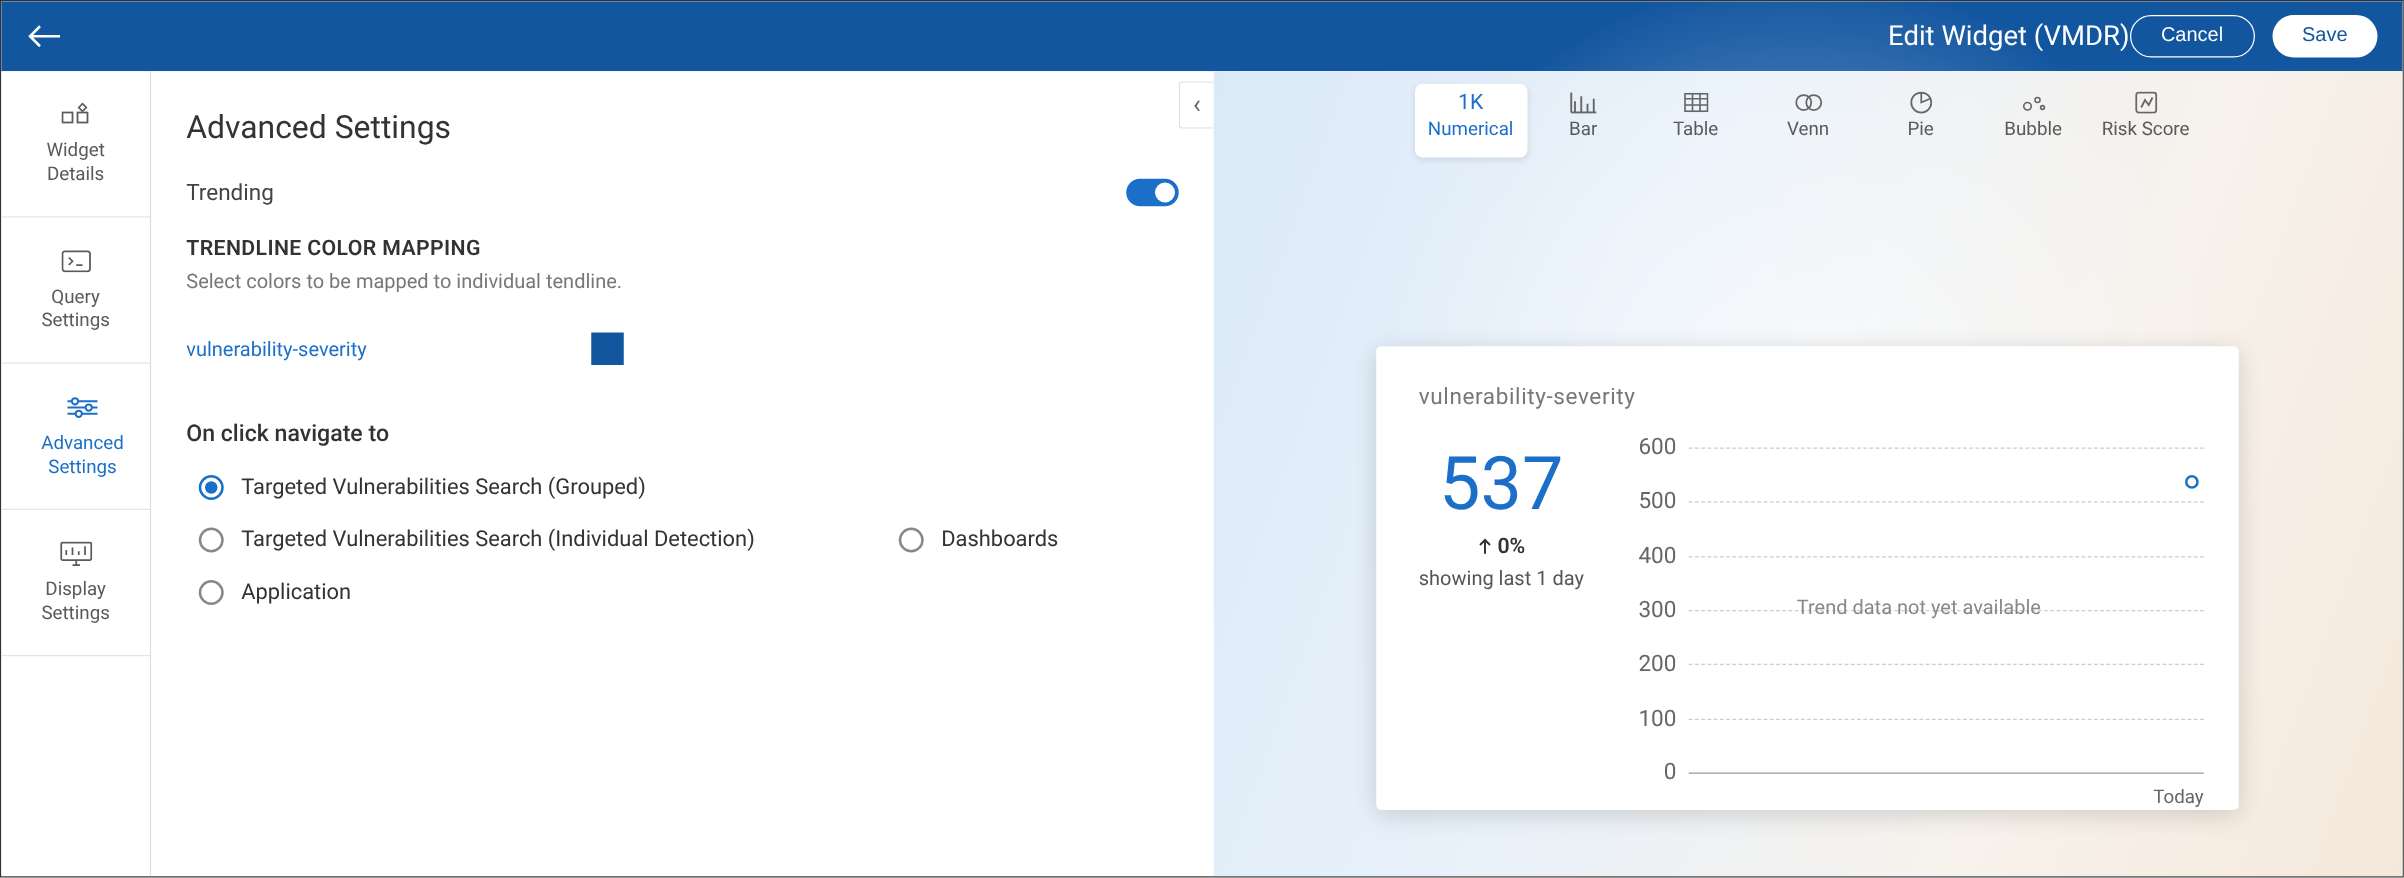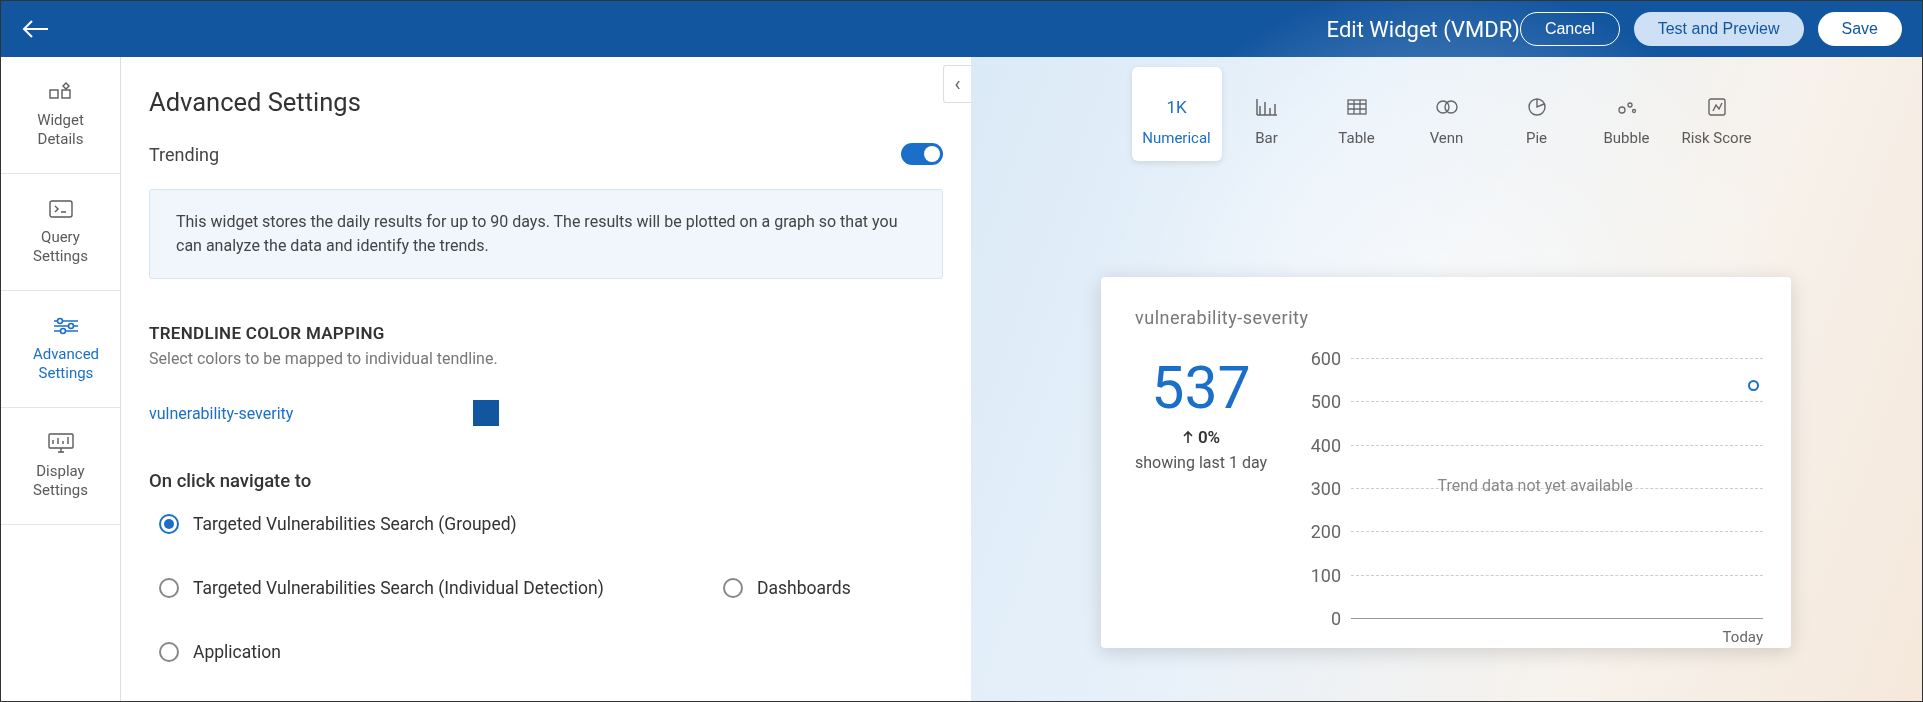--- a/index.html
+++ b/index.html
@@ -188,21 +188,20 @@
       color: #333;
       font-weight: 500;
       margin-bottom: 22px;
     }
     .radio-group {
       display: grid;
       grid-template-columns: 520px auto;
       column-gap: 40px;
       row-gap: 22px;
       padding-left: 10px;
-      gap: 44px;
     }
     .radio-option {
       display: flex;
       align-items: center;
       gap: 14px;
       font-size: 17.5px;
       color: #333;
       cursor: pointer;
     }
     .radio-circle {
@@ -244,22 +243,21 @@
       justify-content: center;
       gap: 0;
       position: relative;
       z-index: 2;
     }
     .chart-type {
       width: 90px;
       display: flex;
       flex-direction: column;
       align-items: center;
-      gap: 10px;
-      padding: 28px 0 14px;
+      padding: 3px 0 14px;
       color: #5a5a5a;
       font-size: 15px;
       cursor: pointer;
       border-radius: 6px;
     }
     .chart-type.active {
       background: #fff;
       color: #1c6fc9;
       box-shadow: 0 2px 6px rgba(0,0,0,0.1);
     }
@@ -366,21 +364,20 @@
 
 <div class="header">
   <div class="back-arrow">
     <svg width="26" height="20" viewBox="0 0 26 20" fill="none" stroke="#fff" stroke-width="2">
       <path d="M10 2 L2 10 L10 18 M2 10 L26 10"></path>
     </svg>
   </div>
   <div class="header-title">Edit Widget (VMDR)</div>
   <div class="header-buttons">
     <button class="btn btn-cancel">Cancel</button>
-    <button class="btn btn-test">Test and Preview</button>
     <button class="btn btn-save">Save</button>
   </div>
 </div>
 
 <div class="content">
 
   <div class="sidebar">
     <div class="sidebar-item">
       <div class="sidebar-icon">
         <svg width="24" height="20" viewBox="0 0 24 20" fill="none" stroke="#5a5a5a" stroke-width="1.4">
@@ -428,21 +425,20 @@
   </div>
 
   <div class="main-panel">
     <div class="settings-panel">
       <div class="collapse-tab">‹</div>
       <h1 class="section-title">Advanced Settings</h1>
       <div class="trending-row">
         <div class="trending-label">Trending</div>
         <div class="toggle"></div>
       </div>
-      <div class="info-box">This widget stores the daily results for up to 90 days. The results will be plotted on a graph so that you can analyze the data and identify the trends.</div>
       <div class="subsection-title">TRENDLINE COLOR MAPPING</div>
       <div class="subsection-desc">Select colors to be mapped to individual tendline.</div>
       <div class="color-mapping-row">
         <span class="mapping-label">vulnerability-severity</span>
         <div class="color-swatch"></div>
       </div>
       <div class="nav-section-title">On click navigate to</div>
       <div class="radio-group">
         <div class="radio-option">
           <span class="radio-circle checked"></span>

